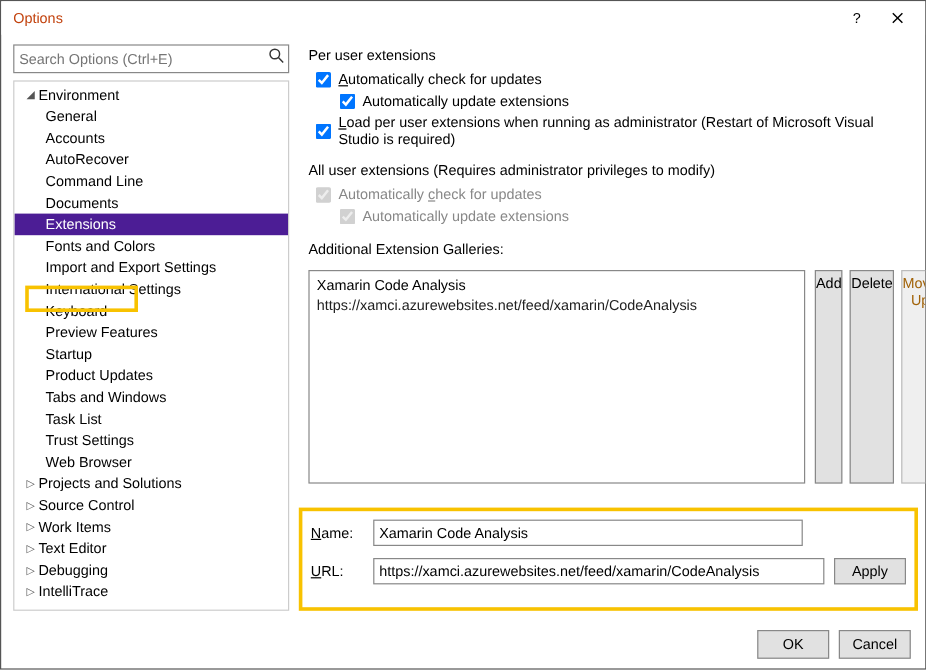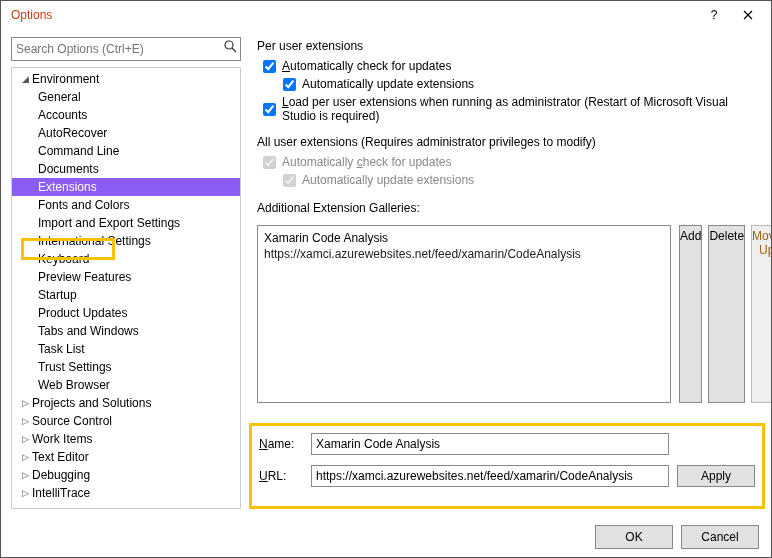--- a/index.html
+++ b/index.html
@@ -17,21 +17,21 @@
 .search .mag { position: absolute; right: 4px; top: 3px; font-size: 13px; color: #333; }
 
 .tree-wrap { border: 1px solid #ccc; flex: 1; display: flex; position: relative; overflow: hidden; }
 .tree { flex: 1; overflow-y: auto; padding-top: 2px; }
 .tree::-webkit-scrollbar { width: 16px; }
 .tree::-webkit-scrollbar-track { background: #f0f0f0; }
 .tree::-webkit-scrollbar-thumb { background: #c0c0c0; }
 .tree-item { padding: 2px 4px 2px 10px; white-space: nowrap; display: flex; align-items: center; cursor: default; }
 .tree-item .caret { display: inline-block; width: 10px; color: #555; font-size: 9px; }
 .tree-item.child { padding-left: 26px; }
-.tree-item.selected { background: #8b5cf6; color: #fff; }
+.tree-item.selected { background: #4c1d95; color: #fff; }
 .highlight-box { position: absolute; border: 3px solid #f8c200; pointer-events: none; }
 .hl-ext { left: 9px; top: 170px; width: 94px; height: 22px; z-index: 5; }
 
 .right { flex: 1; padding-left: 16px; display: flex; flex-direction: column; position: relative; }
 .section-label { margin: 2px 0 6px 0; }
 .chk { display: flex; align-items: center; gap: 6px; margin-left: 6px; margin-bottom: 4px; }
 .chk.indent { margin-left: 26px; }
 .chk input { width: 13px; height: 13px; }
 .chk.disabled { color: #888; }
 .chk .u { text-decoration: underline; }
@@ -42,24 +42,24 @@
 .gallery-item .gname { color: #000; }
 .gallery-item .gurl { color: #222; }
 .gallery-btns { display: flex; flex-direction: row; gap: 6px; width: 82px; }
 .btn { border: 1px solid #888; background: #e1e1e1; padding: 3px 0; text-align: center; cursor: default; }
 .btn:disabled, .btn.disabled { color: #a16207; background: #efefef; border-color: #bbb; }
 .form-area { margin-top: 20px; padding: 10px 6px 8px 2px; position: relative; }
 .form-row { display: flex; align-items: center; gap: 8px; margin-bottom: 10px; }
 .form-row label { width: 44px; text-align: left; }
 .form-row label .u { text-decoration: underline; }
 .form-row input { flex: 1; border: 1px solid #888; padding: 3px 4px; background: #fff; }
-.apply-btn { width: 78px; }
+.apply-btn { width: 60px; }
 
 .footer { position: absolute; bottom: 8px; right: 12px; display: flex; gap: 8px; }
-.footer .btn { width: 78px; padding: 4px 0; }
+.footer .btn { width: 60px; padding: 4px 0; }
 </style>
 </head>
 <body>
 
 <div class="titlebar">
   <span class="title">Options</span>
   <div class="tbtn">?</div>
   <div class="tbtn">
     <svg width="10" height="10" viewBox="0 0 10 10">
         <path d="M1 1 L9 9 M9 1 L1 9" stroke="#000" stroke-width="1.2"></path>

